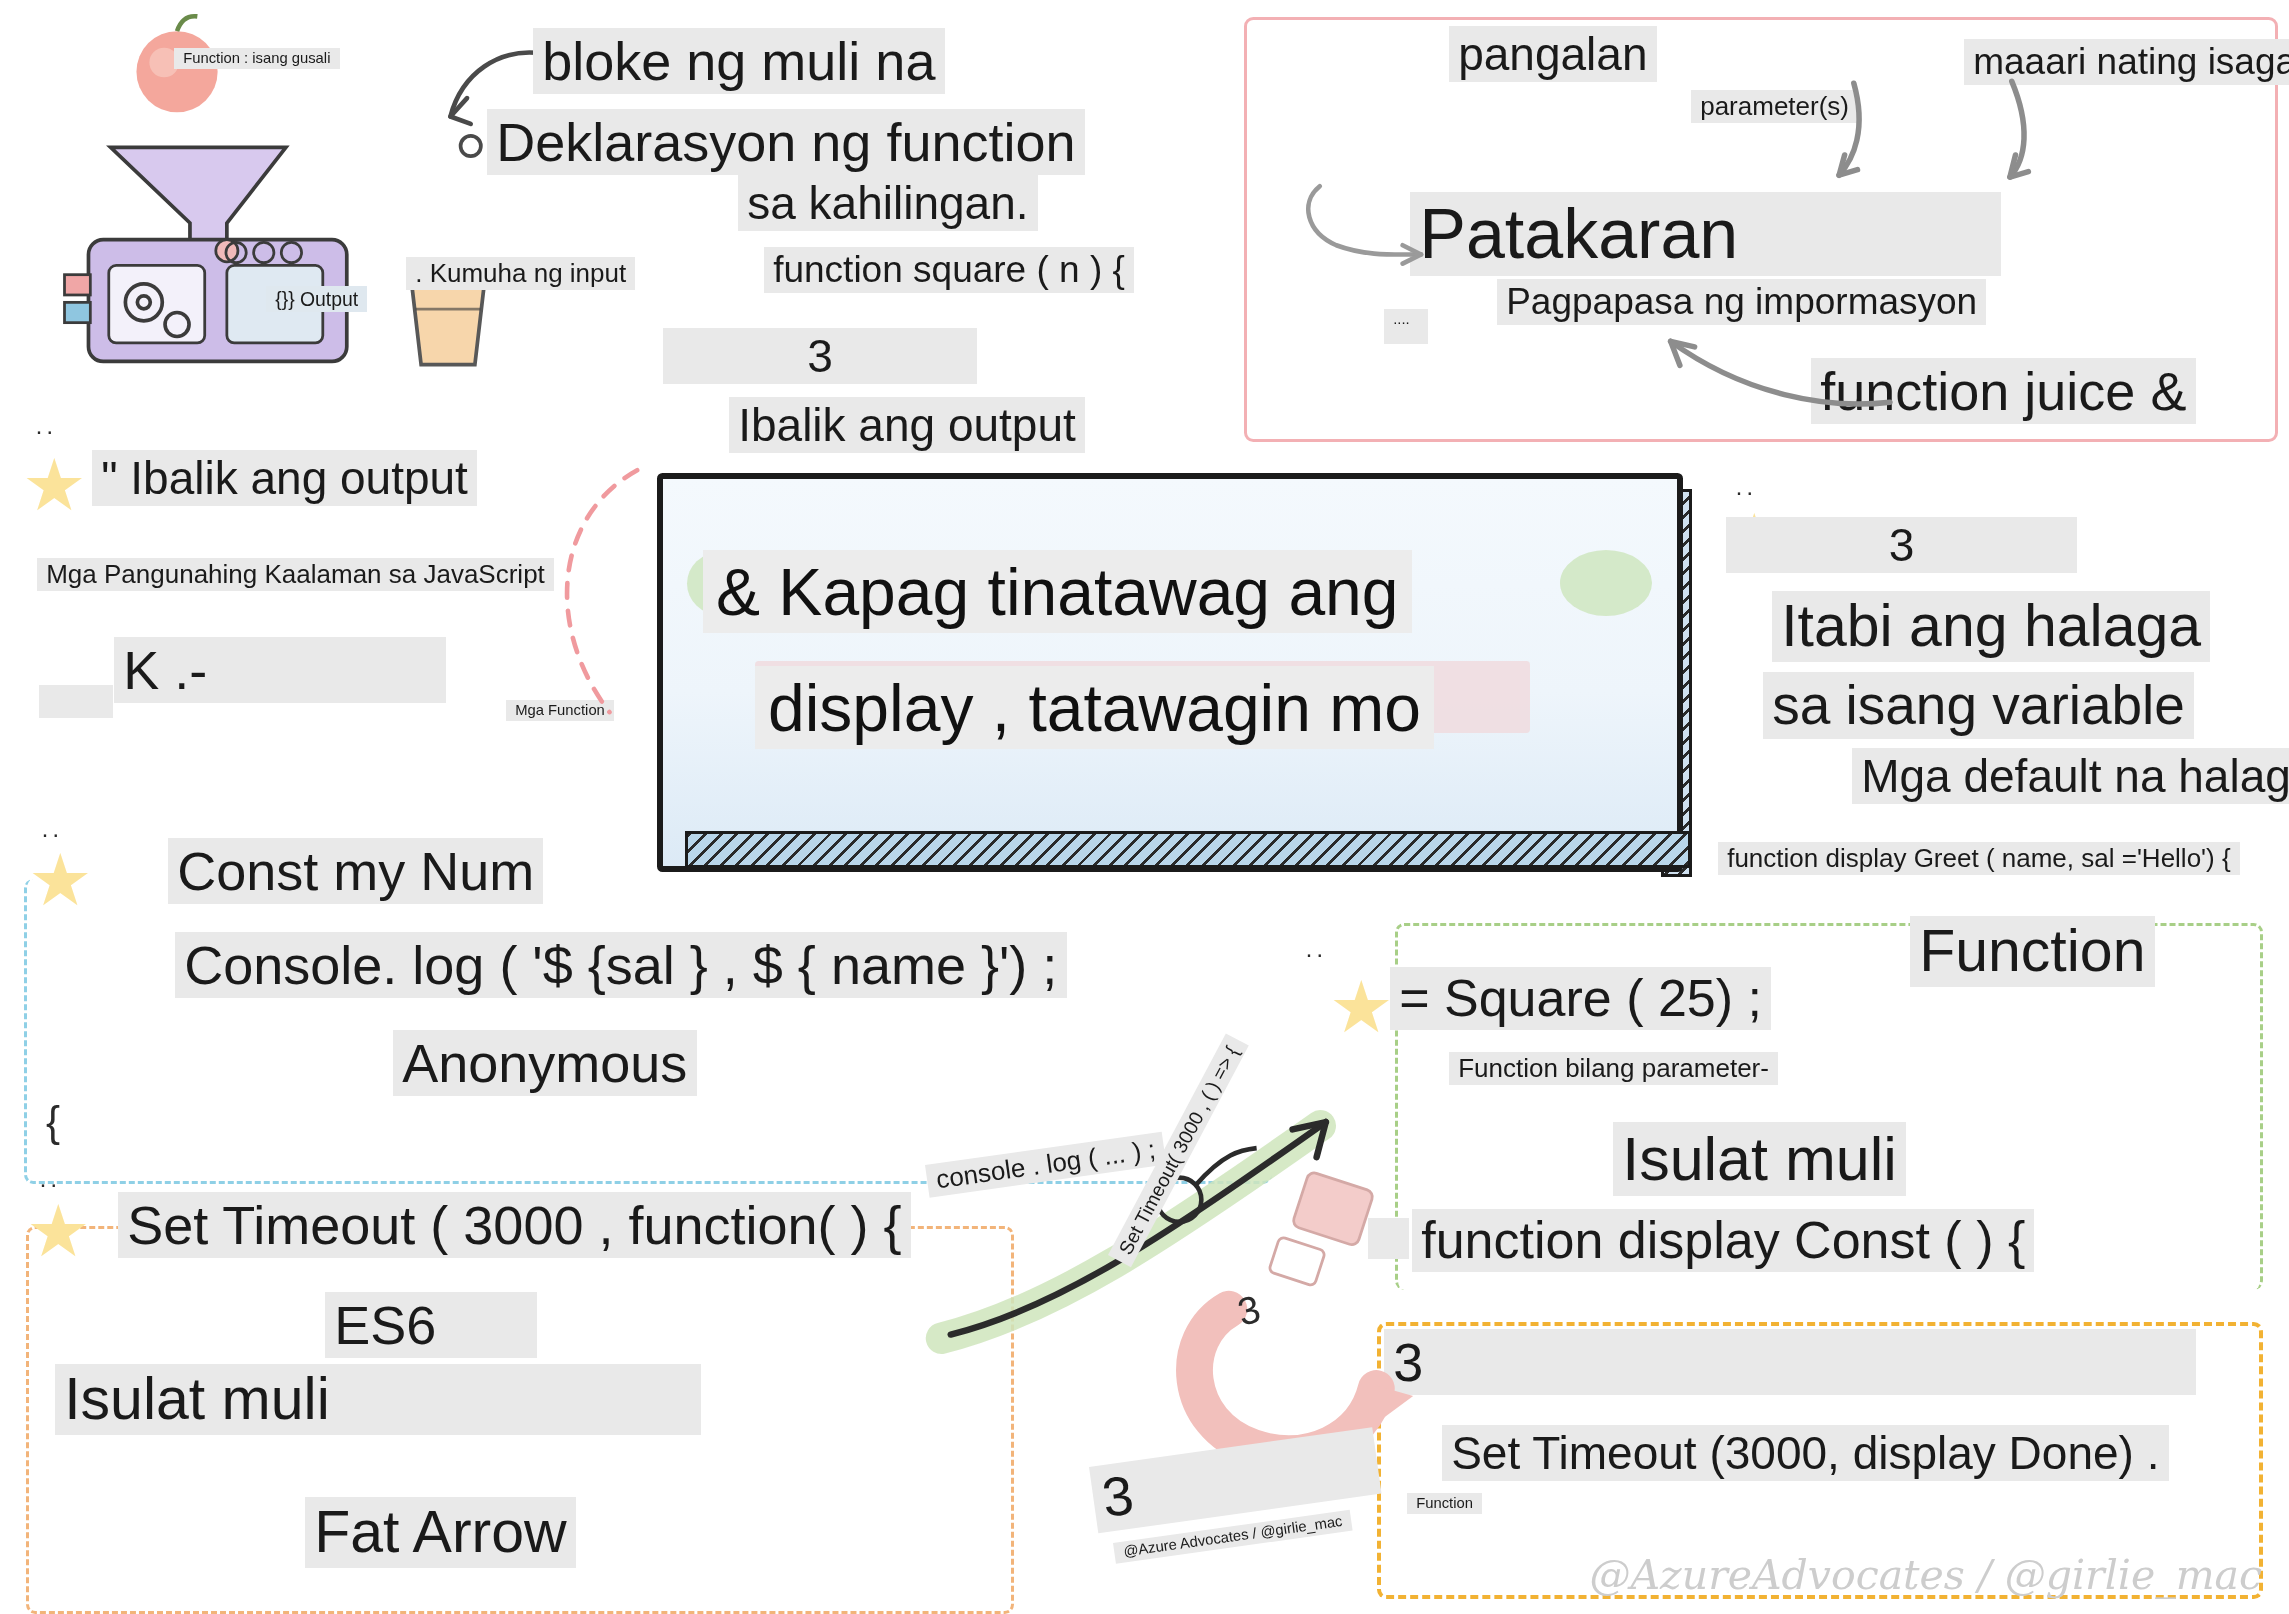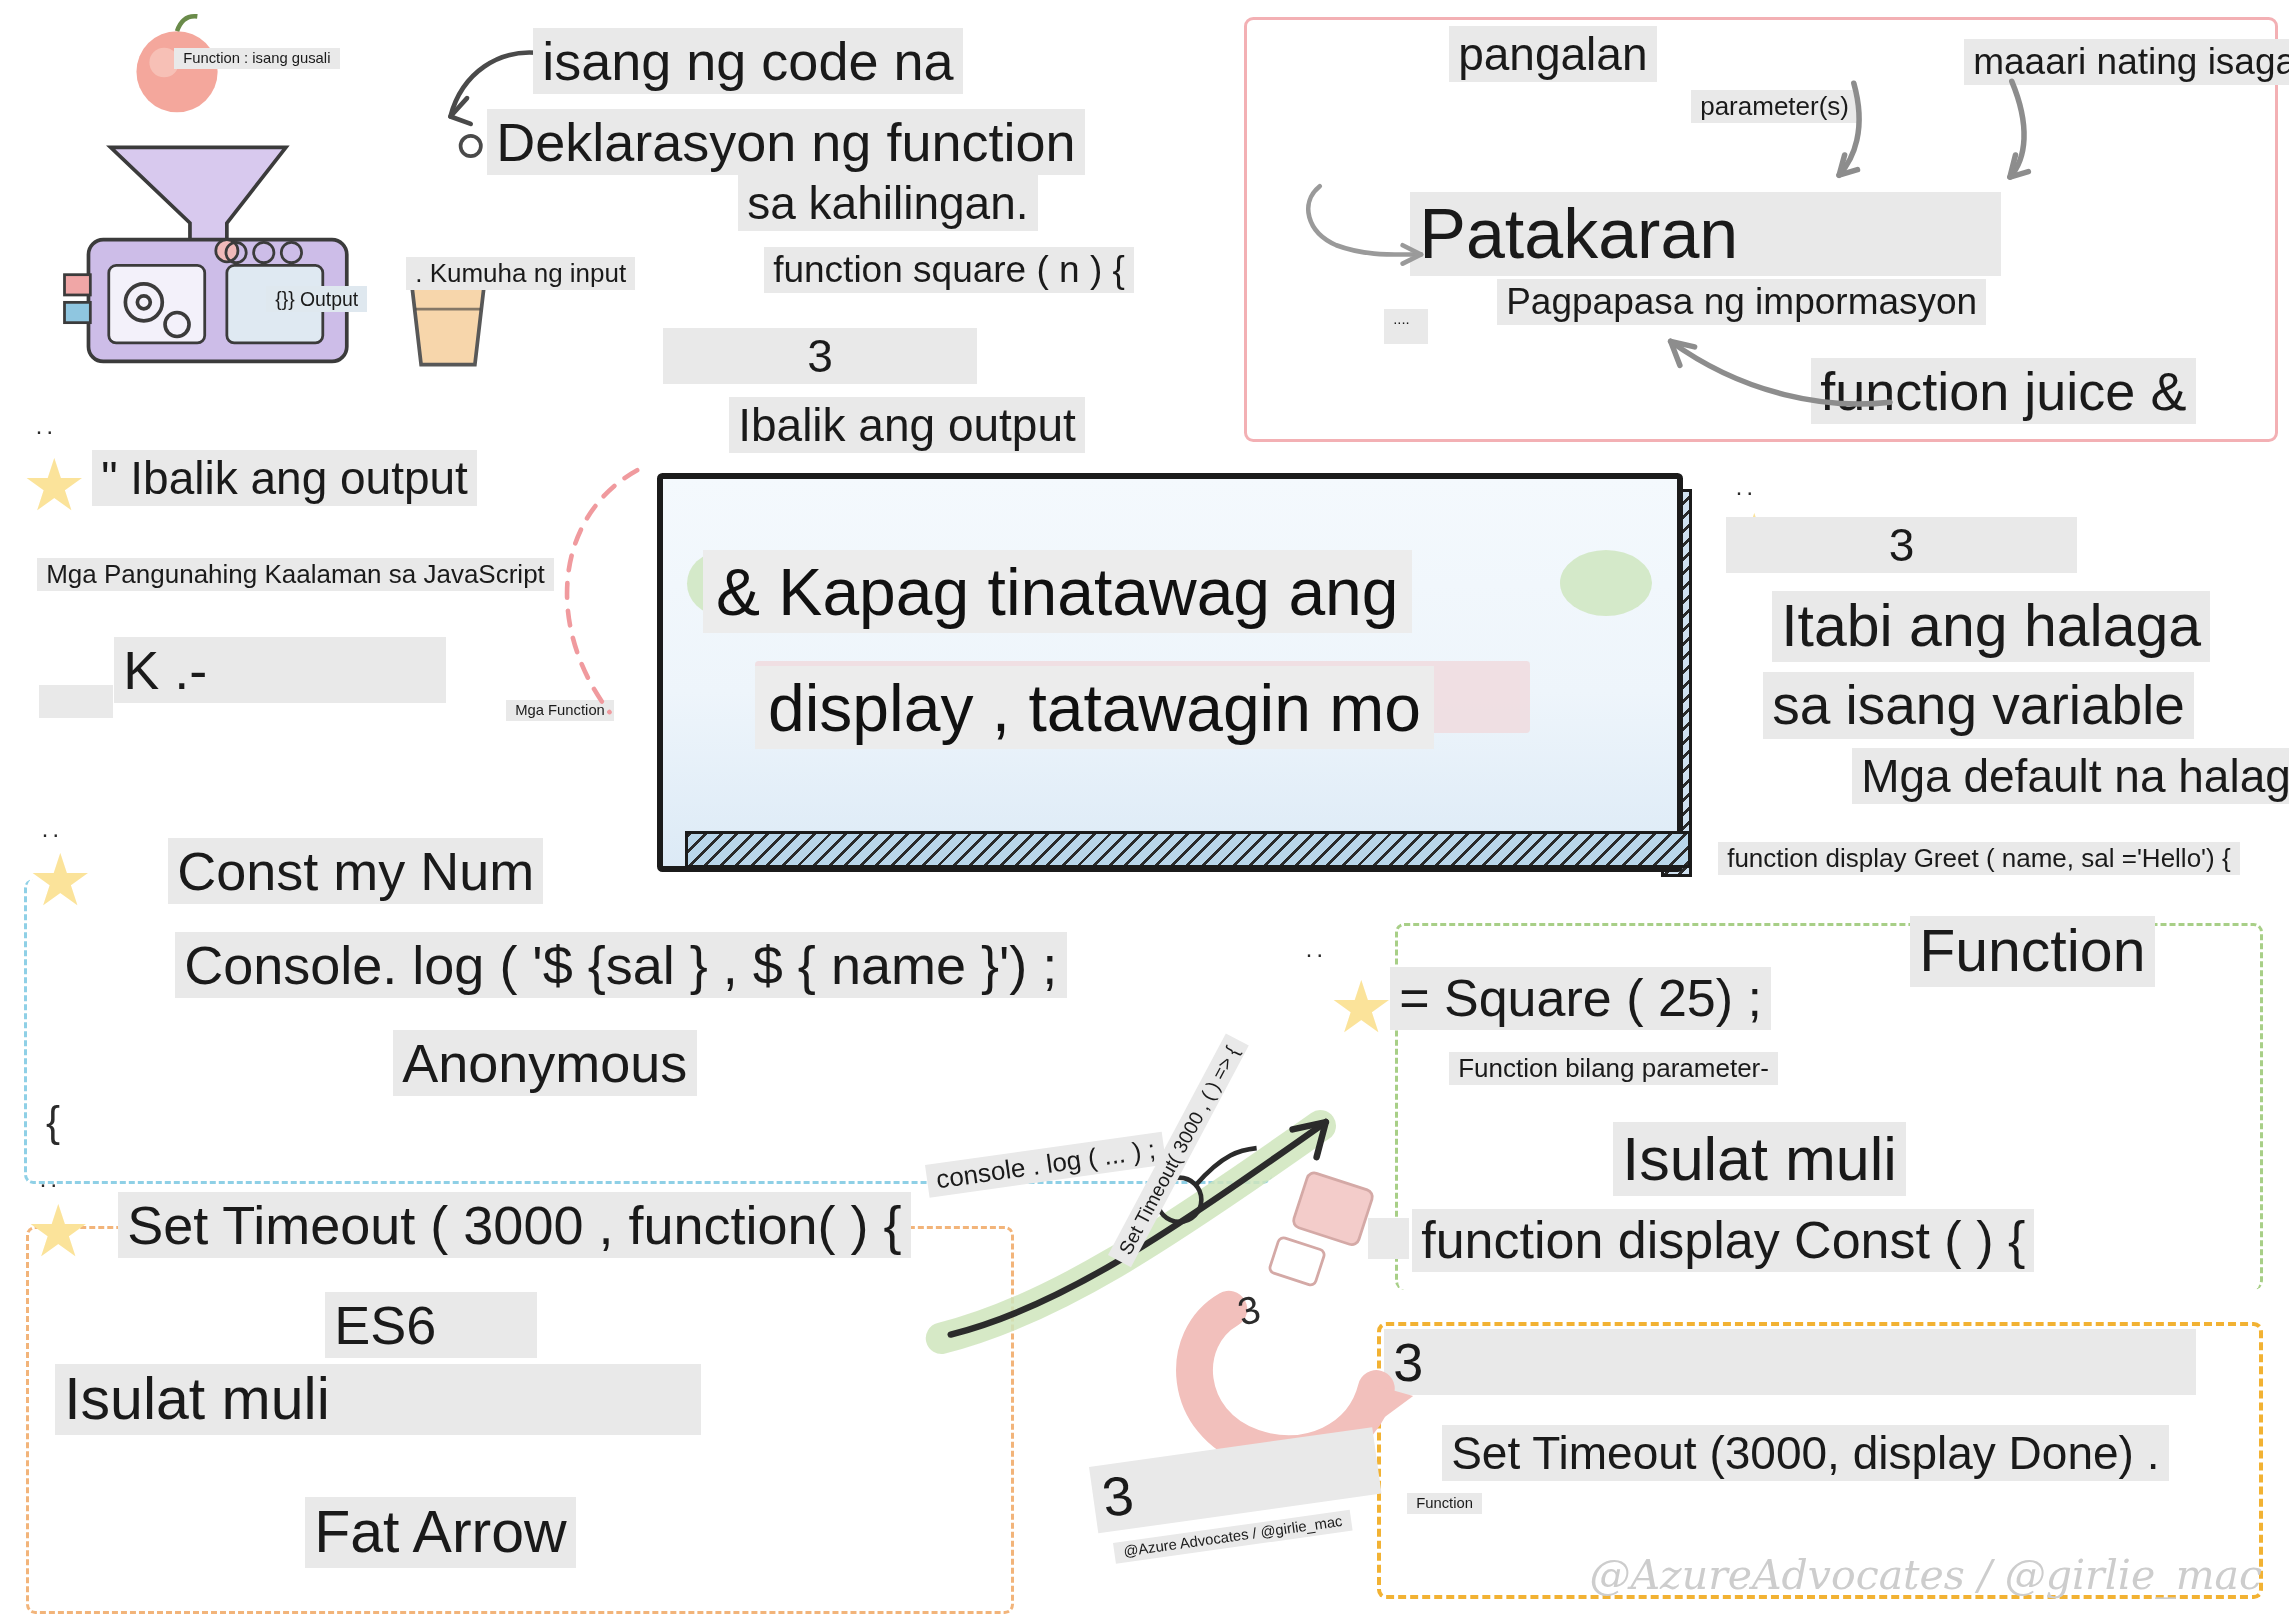--- a/index.html
+++ b/index.html
@@ -158,21 +158,21 @@
   <div class="lbl tiny" style="left:174px; top:48px;">Function : isang gusali</div>
   <div class="lbl xs" style="left:266px; top:286px; background:#dfe8ef;">{}} Output</div>
   <div class="lbl sm" style="left:406px; top:257px;">. Kumuha ng input</div>
 
   <svg class="arrow-svg" style="left:360px; top:37px;" width="203" height="148" viewBox="0 0 220 160">
     <path d="M200 18 C150 10 110 40 98 86" stroke="#4a4a4a" stroke-width="5" fill="none" stroke-linecap="round"></path>
     <path d="M98 86 L116 66 M98 86 L120 94" stroke="#4a4a4a" stroke-width="5" fill="none" stroke-linecap="round"></path>
     <circle cx="120" cy="118" r="11" fill="none" stroke="#4a4a4a" stroke-width="4"></circle>
   </svg>
 
-  <div class="lbl xl" style="left:533px; top:28px;">isang ng code na</div>
+  <div class="lbl xl" style="left:533px; top:28px;">bloke ng muli na</div>
   <div class="lbl xl" style="left:487px; top:109px;">Deklarasyon ng function</div>
   <div class="lbl lg" style="left:738px; top:175px;">sa kahilingan.</div>
   <div class="lbl md" style="left:764px; top:247px;">function square ( n ) {</div>
   <div class="lbl lg ctr" style="left:663px; top:328px; width:314px;">3</div>
   <div class="lbl lg" style="left:729px; top:397px;">Ibalik ang output</div>
 
   <div class="lbl lg" style="left:1449px; top:26px;">pangalan</div>
   <div class="lbl sm" style="left:1691px; top:90px;">parameter(s)</div>
   <div class="lbl md" style="left:1964px; top:39px;">maaari nating isagawa</div>
   <div class="lbl xl" style="left:1410px; top:192px; width:591px; font-size:70px;" class2="">Patakaran</div>

